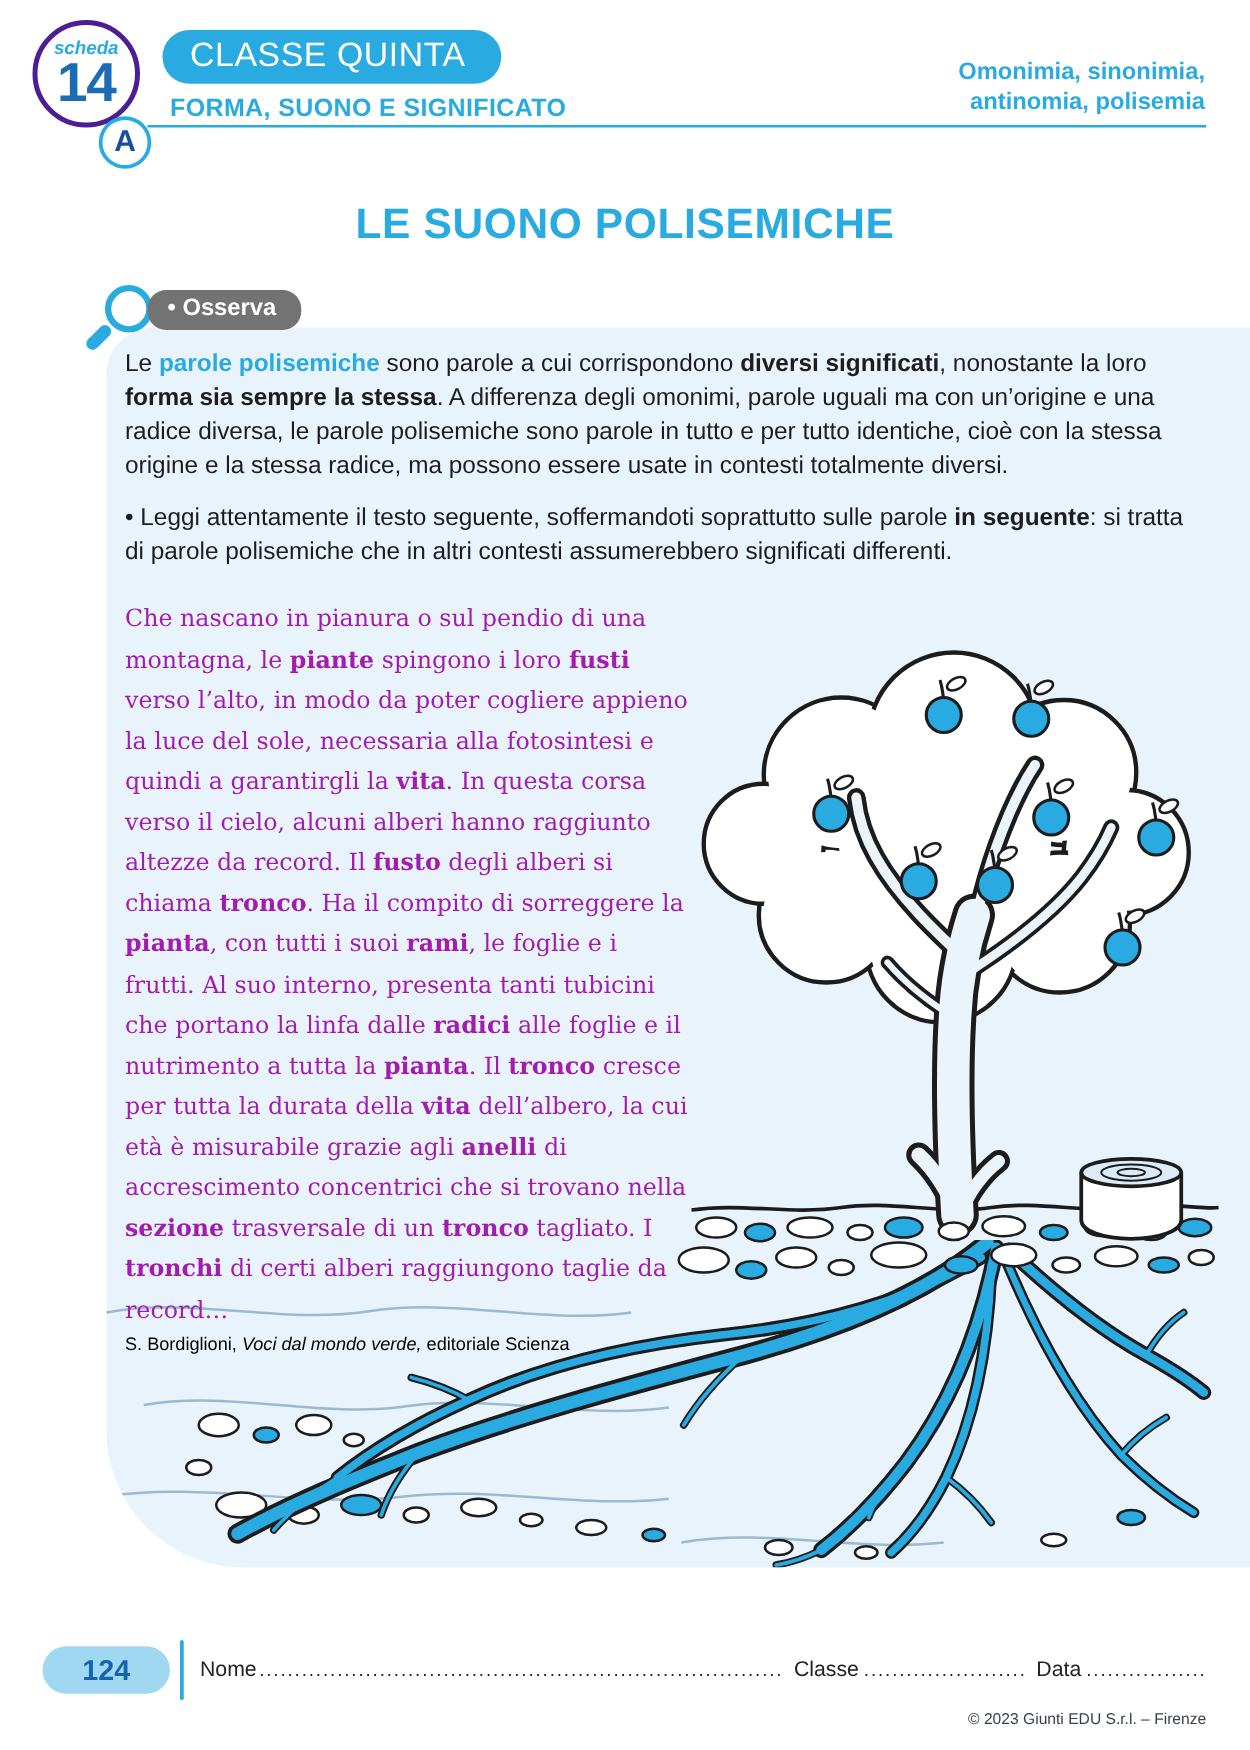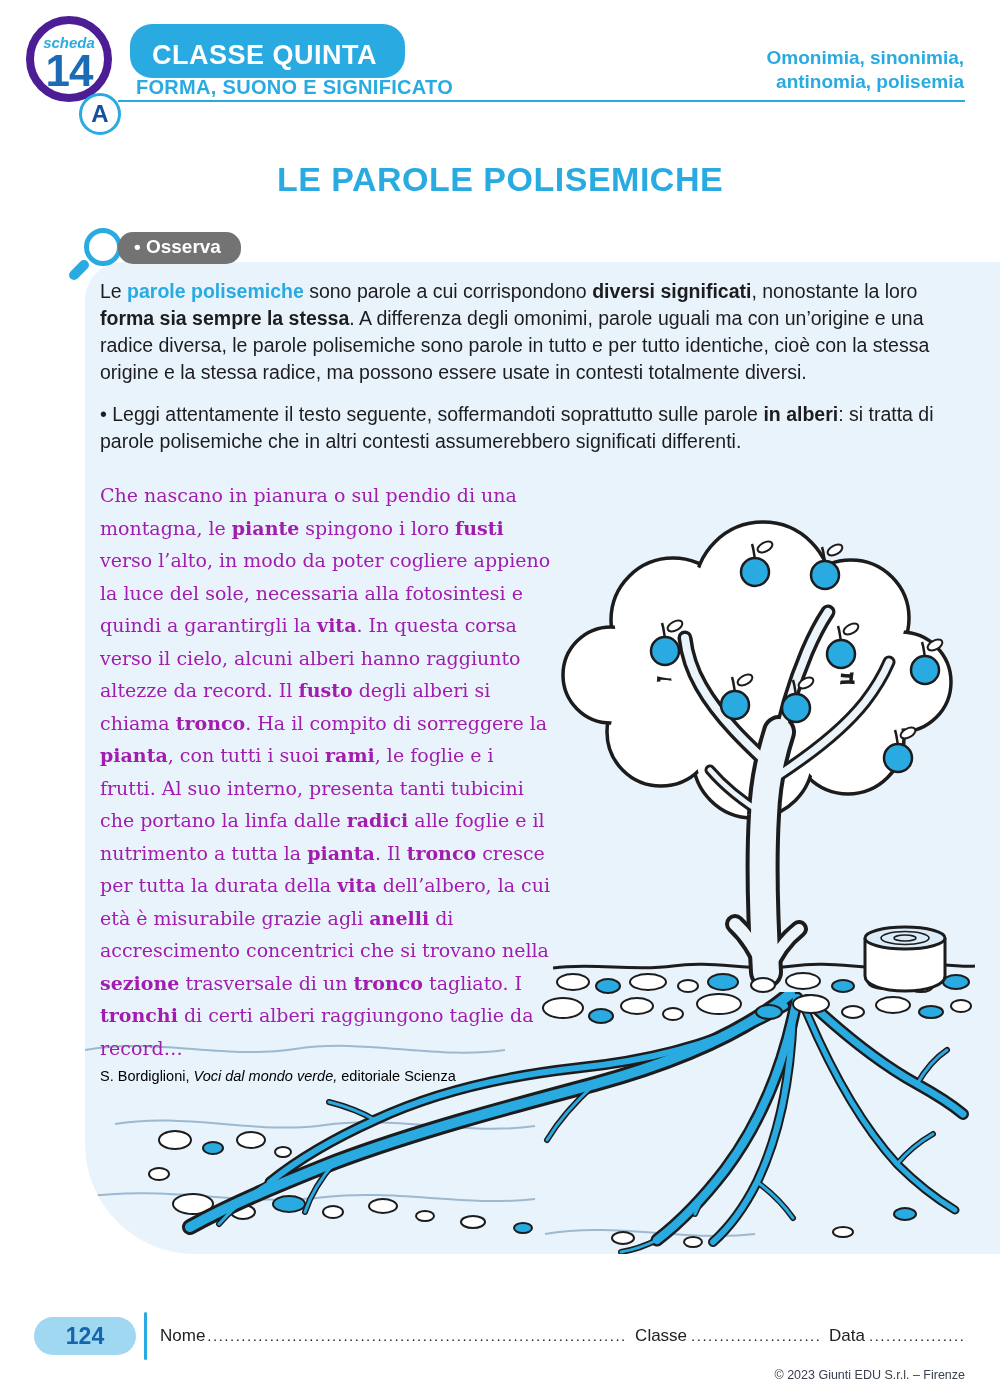--- a/index.html
+++ b/index.html
@@ -3,32 +3,32 @@
 <meta charset="utf-8">
 <style>
   html,body{margin:0;padding:0;}
   body{
     width:1000px;height:1400px;position:relative;background:#ffffff;
     font-family:"Liberation Sans",sans-serif;color:#1d1d1f;overflow:hidden;
   }
   
   .badge-circle{
     position:absolute;left:26px;top:16px;width:86px;height:86px;border-radius:50%;
-    background:#fff;border:8px solid #4c1d95;box-sizing:border-box;text-align:center;z-index:3;
+    background:#fff;border:4px solid #4c1d95;box-sizing:border-box;text-align:center;z-index:3;
   }
   .badge-scheda{display:block;margin-top:10px;font-size:15px;font-weight:bold;font-style:italic;color:#29abe2;}
   .badge-number{display:block;font-size:44px;font-weight:bold;color:#1b6bb5;line-height:0.9;letter-spacing:-1px;}
   .badge-letter{
     position:absolute;left:79px;top:93px;width:42px;height:42px;border-radius:50%;
     background:#fff;border:3.5px solid #29abe2;box-sizing:border-box;z-index:4;
     font-size:24px;font-weight:bold;color:#164f9e;text-align:center;line-height:36px;
   }
   .class-pill{
-    position:absolute;left:130px;top:24px;background:#29abe2;color:#fff;font-weight:bold;
-    font-size:27px;padding:16px 28px 7px 22px;border-radius:22px;letter-spacing:0.5px;
+    position:absolute;left:130px;top:24px;background:#29abe2;color:#fff;font-weight:normal;
+    font-size:27px;padding:5px 28px 7px 22px;border-radius:22px;letter-spacing:0.5px;
   }
   .header-subtitle{position:absolute;left:136px;top:76px;color:#29abe2;font-weight:bold;font-size:20px;letter-spacing:0.3px;}
   .header-topic{position:absolute;right:36px;top:46px;text-align:right;color:#29abe2;font-weight:bold;font-size:19px;line-height:24px;}
   .header-rule{position:absolute;left:118px;right:35px;top:100px;border-top:2.5px solid #29abe2;}
   .page-title{position:absolute;left:0;top:160px;width:100%;text-align:center;color:#29abe2;font-weight:bold;font-size:34px;letter-spacing:0.5px;}
   
   .magnifier-handle{position:absolute;left:74px;top:258px;width:10px;height:24px;background:#29abe2;border-radius:5px;transform:rotate(45deg);z-index:2;}
   .magnifier-circle{position:absolute;left:84px;top:228px;width:38px;height:38px;border-radius:50%;background:#fff;border:5px solid #29abe2;box-sizing:border-box;z-index:3;}
   .observe-pill{
     position:absolute;left:118px;top:232px;background:#737373;color:#fff;font-weight:bold;
@@ -73,21 +73,21 @@
 
 <div class="class-pill">CLASSE QUINTA</div>
 <div class="header-subtitle">FORMA, SUONO E SIGNIFICATO</div>
 
 <div class="header-topic">
   <span>Omonimia, sinonimia,</span><br>
   <span>antinomia, polisemia</span>
 </div>
 <div class="header-rule"></div>
 
-<div class="page-title">LE PAROLE POLISEMICHE</div>
+<div class="page-title">LE SUONO POLISEMICHE</div>
 
 <div class="magnifier-handle"></div>
 <div class="magnifier-circle"></div>
 <div class="observe-pill">• Osserva</div>
 
 <div class="content-box">
 
   <svg class="tree-svg" viewBox="0 0 422 480" aria-hidden="true">
 
     <g stroke="#1c1c1c" stroke-width="3.5" fill="#ffffff">
@@ -265,21 +265,21 @@
       <ellipse cx="684" cy="20" rx="13" ry="7" fill="#29abe2"></ellipse>
       <ellipse cx="726" cy="12" rx="18" ry="9" fill="#ffffff"></ellipse>
       <ellipse cx="768" cy="20" rx="11" ry="6" fill="#ffffff"></ellipse>
       <ellipse cx="808" cy="13" rx="17" ry="8" fill="#ffffff"></ellipse>
       <ellipse cx="846" cy="20" rx="12" ry="6" fill="#29abe2"></ellipse>
       <ellipse cx="876" cy="14" rx="10" ry="6" fill="#ffffff"></ellipse>
     </g>
   </svg>
 
   <p class="observe-par"><span>Le </span><span class="seg-bc">parole polisemiche</span><span> sono parole a cui corrispondono </span><span class="seg-b">diversi significati</span><span>, nonostante la loro </span><span class="seg-b">forma sia sempre la stessa</span><span>. A differenza degli omonimi, parole uguali ma con un’origine e una radice diversa, le parole polisemiche sono parole in tutto e per tutto identiche, cioè con la stessa origine e la stessa radice, ma possono essere usate in contesti totalmente diversi.</span></p>
-  <p class="instruction-par"><span>• Leggi attentamente il testo seguente, soffermandoti soprattutto sulle parole </span><span class="seg-b">in alberi</span><span>: si tratta di parole polisemiche che in altri contesti assumerebbero significati differenti.</span></p>
+  <p class="instruction-par"><span>• Leggi attentamente il testo seguente, soffermandoti soprattutto sulle parole </span><span class="seg-b">in seguente</span><span>: si tratta di parole polisemiche che in altri contesti assumerebbero significati differenti.</span></p>
   <p class="passage"><span>Che nascano in pianura o sul pendio di una montagna, le </span><span class="seg-b">piante</span><span> spingono i loro </span><span class="seg-b">fusti</span><span> verso l’alto, in modo da poter cogliere appieno la luce del sole, necessaria alla fotosintesi e quindi a garantirgli la </span><span class="seg-b">vita</span><span>. In questa corsa verso il cielo, alcuni alberi hanno raggiunto altezze da record. Il </span><span class="seg-b">fusto</span><span> degli alberi si chiama </span><span class="seg-b">tronco</span><span>. Ha il compito di sorreggere la </span><span class="seg-b">pianta</span><span>, con tutti i suoi </span><span class="seg-b">rami</span><span>, le foglie e i frutti. Al suo interno, presenta tanti tubicini che portano la linfa dalle </span><span class="seg-b">radici</span><span> alle foglie e il nutrimento a tutta la </span><span class="seg-b">pianta</span><span>. Il </span><span class="seg-b">tronco</span><span> cresce per tutta la durata della </span><span class="seg-b">vita</span><span> dell’albero, la cui età è misurabile grazie agli </span><span class="seg-b">anelli</span><span> di accrescimento concentrici che si trovano nella </span><span class="seg-b">sezione</span><span> trasversale di un </span><span class="seg-b">tronco</span><span> tagliato. I </span><span class="seg-b">tronchi</span><span> di certi alberi raggiungono taglie da record…</span></p>
   <p class="attribution"><span>S. Bordiglioni, </span><span class="seg-i">Voci dal mondo verde,</span><span> editoriale Scienza</span></p>
 </div>
 
 <div class="page-tab">124</div>
 <div class="footer-divider"></div>
 
 <div class="footer-fields">
   <span class="lbl">Nome</span>
   <span class="dots dots-nome">........................................................................................................................................</span>

